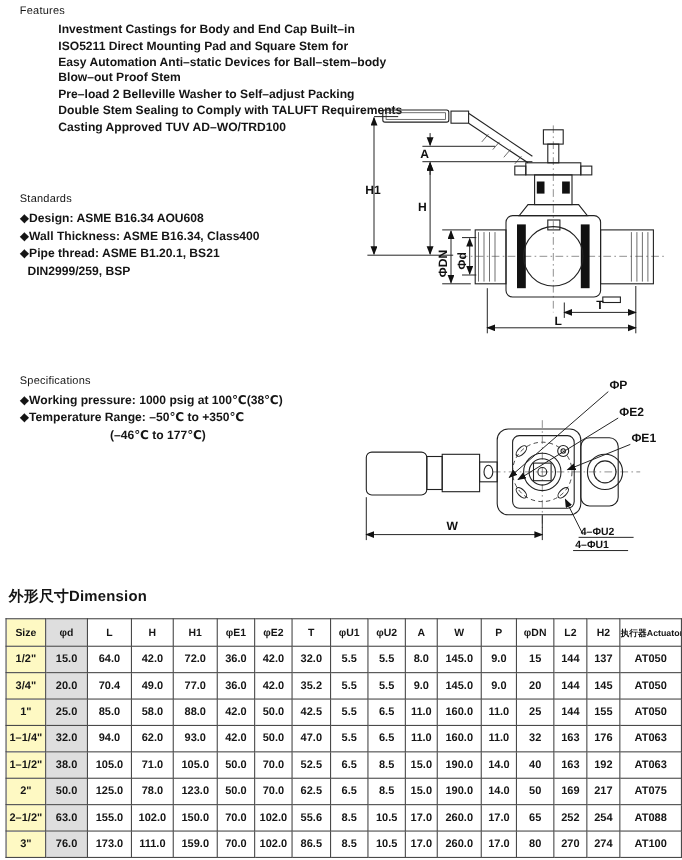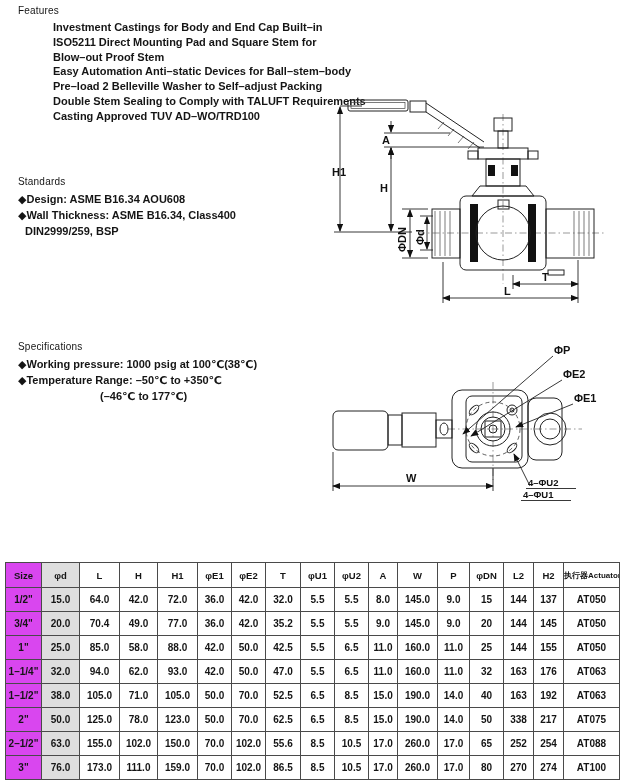--- a/index.html
+++ b/index.html
@@ -36,44 +36,45 @@
   .dim-table{
     position:absolute;left:5px;top:562px;width:612px;
     border-collapse:collapse;table-layout:fixed;
     font-size:10px;font-weight:700;
   }
   .dim-table th,.dim-table td{
     border:1px solid #4a4a4a;text-align:center;vertical-align:middle;
     padding:0;height:23px;overflow:hidden;white-space:nowrap;
   }
   .dim-table th{font-size:9.5px;height:24px;background:#fff;}
-  .dim-table th.c-size, .dim-table td.c-size{background:#d946ef;}
+  .dim-table th.c-size, .dim-table td.c-size{background:#fef9c3;}
   .dim-table th.c-d, .dim-table td.c-d{background:#dedede;}
   .dim-table th.c-act{font-size:8px;text-align:right;}
 </style>
 </head>
 <body>
 
 <div class="page">
 
   <section class="sec features">
     <h2>Features</h2>
     <div class="bline">Investment Castings for Body and End Cap Built–in</div>
     <div class="bline">ISO5211 Direct Mounting Pad and Square Stem for</div>
+    <div class="bline">Easy Automation Anti–static Devices for Ball–stem–body</div>
     <div class="bline">Blow–out Proof Stem</div>
-    <div class="bline">Easy Automation Anti–static Devices for Ball–stem–body</div>
     <div class="bline">Pre–load 2 Belleville Washer to Self–adjust Packing</div>
     <div class="bline">Double Stem Sealing to Comply with TALUFT Requirements</div>
     <div class="bline">Casting Approved TUV AD–WO/TRD100</div>
   </section>
 
   <section class="sec standards">
     <h2>Standards</h2>
     <div class="sline">◆Design: ASME B16.34 AOU608</div>
     <div class="sline">◆Wall Thickness: ASME B16.34, Class400</div>
+    <div class="sline">◆Pipe thread: ASME B1.20.1, BS21</div>
     <div class="sline indent1">DIN2999/259, BSP</div>
   </section>
 
   <section class="sec specs">
     <h2>Specifications</h2>
     <div class="sline">◆Working pressure: 1000 psig at 100℃(38℃)</div>
     <div class="sline">◆Temperature Range: –50℃ to +350℃</div>
     <div class="sline indent2">(–46℃ to 177℃)</div>
   </section>
 
@@ -228,20 +229,21 @@
       <text x="76" y="142">W</text>
 
       <line class="dim" x1="200" y1="146" x2="184" y2="114" marker-end="url(#ar2)"></line>
       <line class="dim" x1="196" y1="148.5" x2="246" y2="148.5"></line>
       <line class="dim" x1="191" y1="160.5" x2="241" y2="160.5"></line>
       <text class="sm" x="198" y="146">4–ΦU2</text>
       <text class="sm" x="193" y="158">4–ΦU1</text>
     </g>
   </svg>
 
+  <h2 class="dim-heading">外形尺寸Dimension</h2>
 
   <table class="dim-table">
     <colgroup>
       <col style="width:36px">
         <col style="width:38px">
         <col style="width:40px">
         <col style="width:38px">
       <col style="width:40px">
         <col style="width:34px">
         <col style="width:34px">
@@ -381,21 +383,21 @@
           <td>123.0</td>
           <td>50.0</td>
           <td>70.0</td>
           <td>62.5</td>
           <td>6.5</td>
           <td>8.5</td>
           <td>15.0</td>
           <td>190.0</td>
           <td>14.0</td>
           <td>50</td>
-          <td>338</td>
+          <td>169</td>
           <td>217</td>
           <td>AT075</td>
         </tr>
         <tr>
           <td class="c-size">2–1/2"</td>
           <td class="c-d">63.0</td>
           <td>155.0</td>
           <td>102.0</td>
           <td>150.0</td>
           <td>70.0</td>

